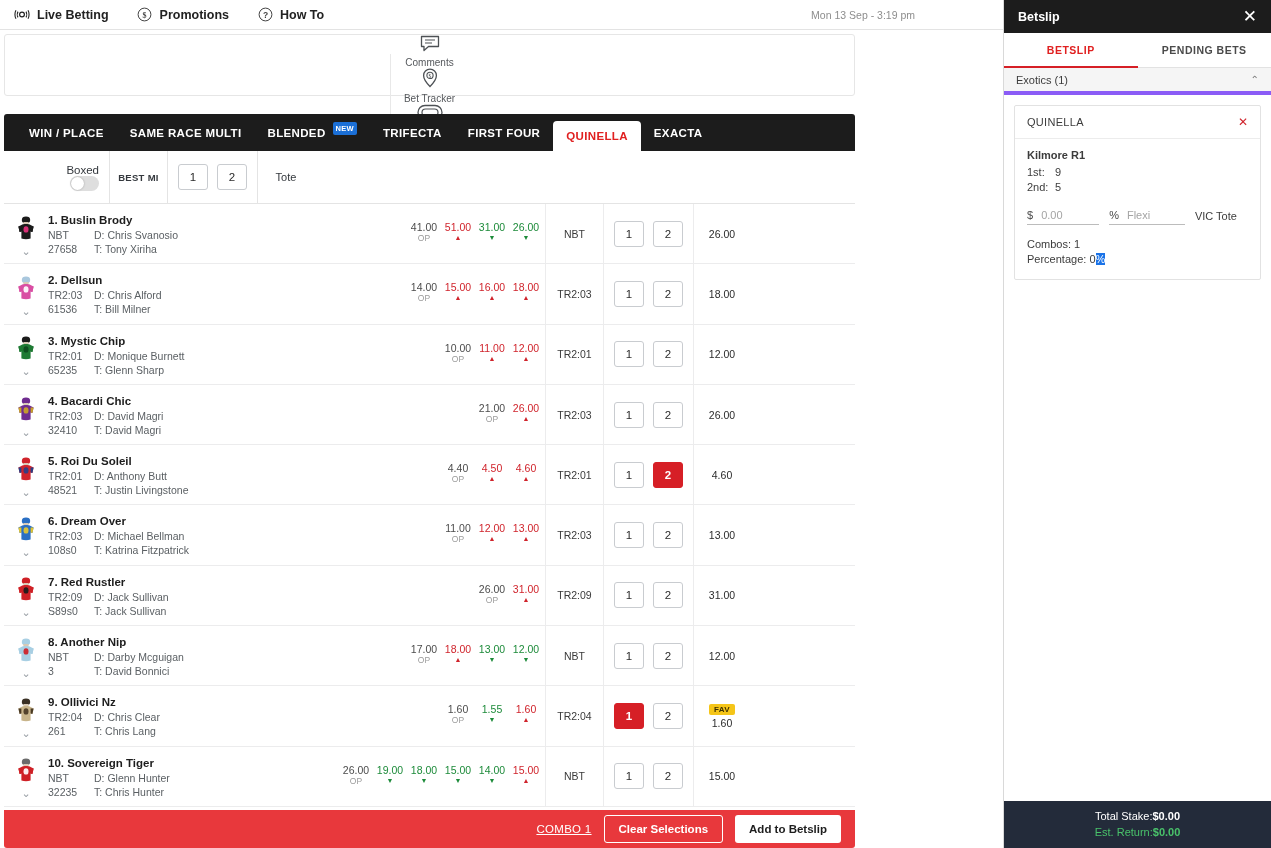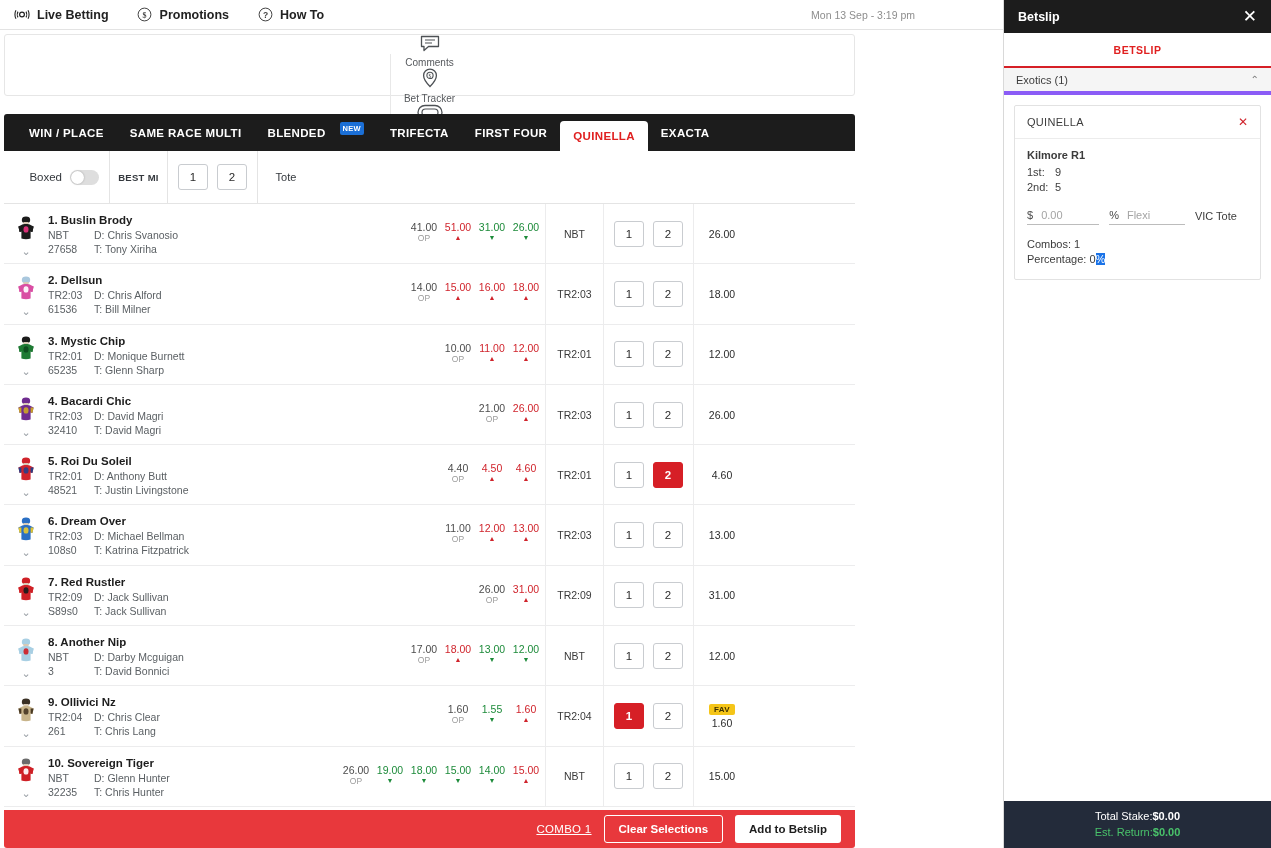--- a/index.html
+++ b/index.html
@@ -58,34 +58,34 @@
     height:37px; display:flex; align-items:center; padding:0 13px;
     color:#ffffff; font-size:11.5px; font-weight:700; letter-spacing:.35px;
     cursor:pointer; position:relative; white-space:nowrap;
   }
   .tab.active {
     background:#ffffff; color:#e02020; height:30px; border-radius:4px 4px 0 0;
     align-self:flex-end;
   }
   .newbadge {
     background:#1b6fd6; color:#fff; font-size:7.5px; font-weight:700;
-    padding:2px 3px; border-radius:2px; margin-left:14px; letter-spacing:.3px;
+    padding:2px 3px; border-radius:2px; margin-left:7px; letter-spacing:.3px;
     position:relative; top:-4px;
   }
 
   
   #colhdr {
     position:absolute; left:4px; top:151px; width:851px; height:53px;
     background:#fff; border-bottom:1px solid #e4e4e4;
     display:flex; align-items:center;
   }
   #colhdr .c-runner { width:541px; display:flex; align-items:center; padding-left:10px; gap:16px; }
   #colhdr .lbl-runner { font-size:11px; font-weight:700; color:#2b2b2b; letter-spacing:.3px; }
   #colhdr .lnk-expand { font-size:11px; color:#2763b3; cursor:pointer; }
-  #colhdr .c-boxed { width:105px; display:flex; align-items:center; justify-content:flex-end; gap:8px; padding-right:10px; }
+  #colhdr .c-boxed { width:105px; display:flex; align-items:flex-end; justify-content:flex-end; padding-right:10px;flex-direction:column; }
   #colhdr .lbl-boxed { font-size:11.5px; color:#34383d; }
   .toggle { width:29px; height:15px; border-radius:8px; background:#dedede; position:relative; cursor:pointer; }
   .toggle::after { content:""; position:absolute; left:1px; top:1px; width:13px; height:13px; border-radius:50%; background:#fff; box-shadow:0 0 2px rgba(0,0,0,.3); }
   #colhdr .c-bestmi { width:58px; text-align:center; font-size:9.5px; font-weight:700; color:#34383d; letter-spacing:.3px; border-left:1px solid #e4e4e4; line-height:53px; height:53px;}
   #colhdr .c-sel { width:90px; display:flex; align-items:center; justify-content:center; gap:9px; border-left:1px solid #e4e4e4; height:53px;}
   #colhdr .c-tote { width:57px; text-align:center; font-size:11px; color:#34383d; border-left:1px solid #e4e4e4; line-height:53px; height:53px;}
 
   .selbtn {
     width:30px; height:26px; border:1px solid #c9ccd0; border-radius:3px;
     background:#fff; color:#2b2b2b; font-size:11.5px;
@@ -799,20 +799,21 @@
   <button class="btn-solid">Add to Betslip</button>
 </div>
 
 <div id="betslip">
   <div id="bs-head">
     <span id="bs-title">Betslip</span>
     <span id="bs-close">✕</span>
   </div>
   <div id="bs-tabs">
     <div class="bs-tab active">BETSLIP</div>
+    <div class="bs-tab">PENDING BETS</div>
   </div>
   <div id="bs-group">
     <span id="bs-group-lbl">Exotics (1)</span>
     <span id="bs-group-chev">⌃</span>
   </div>
   <div id="bs-card">
     <div id="bs-card-head">
       <span id="bs-card-type">QUINELLA</span>
       <span id="bs-card-remove">✕</span>
     </div>

